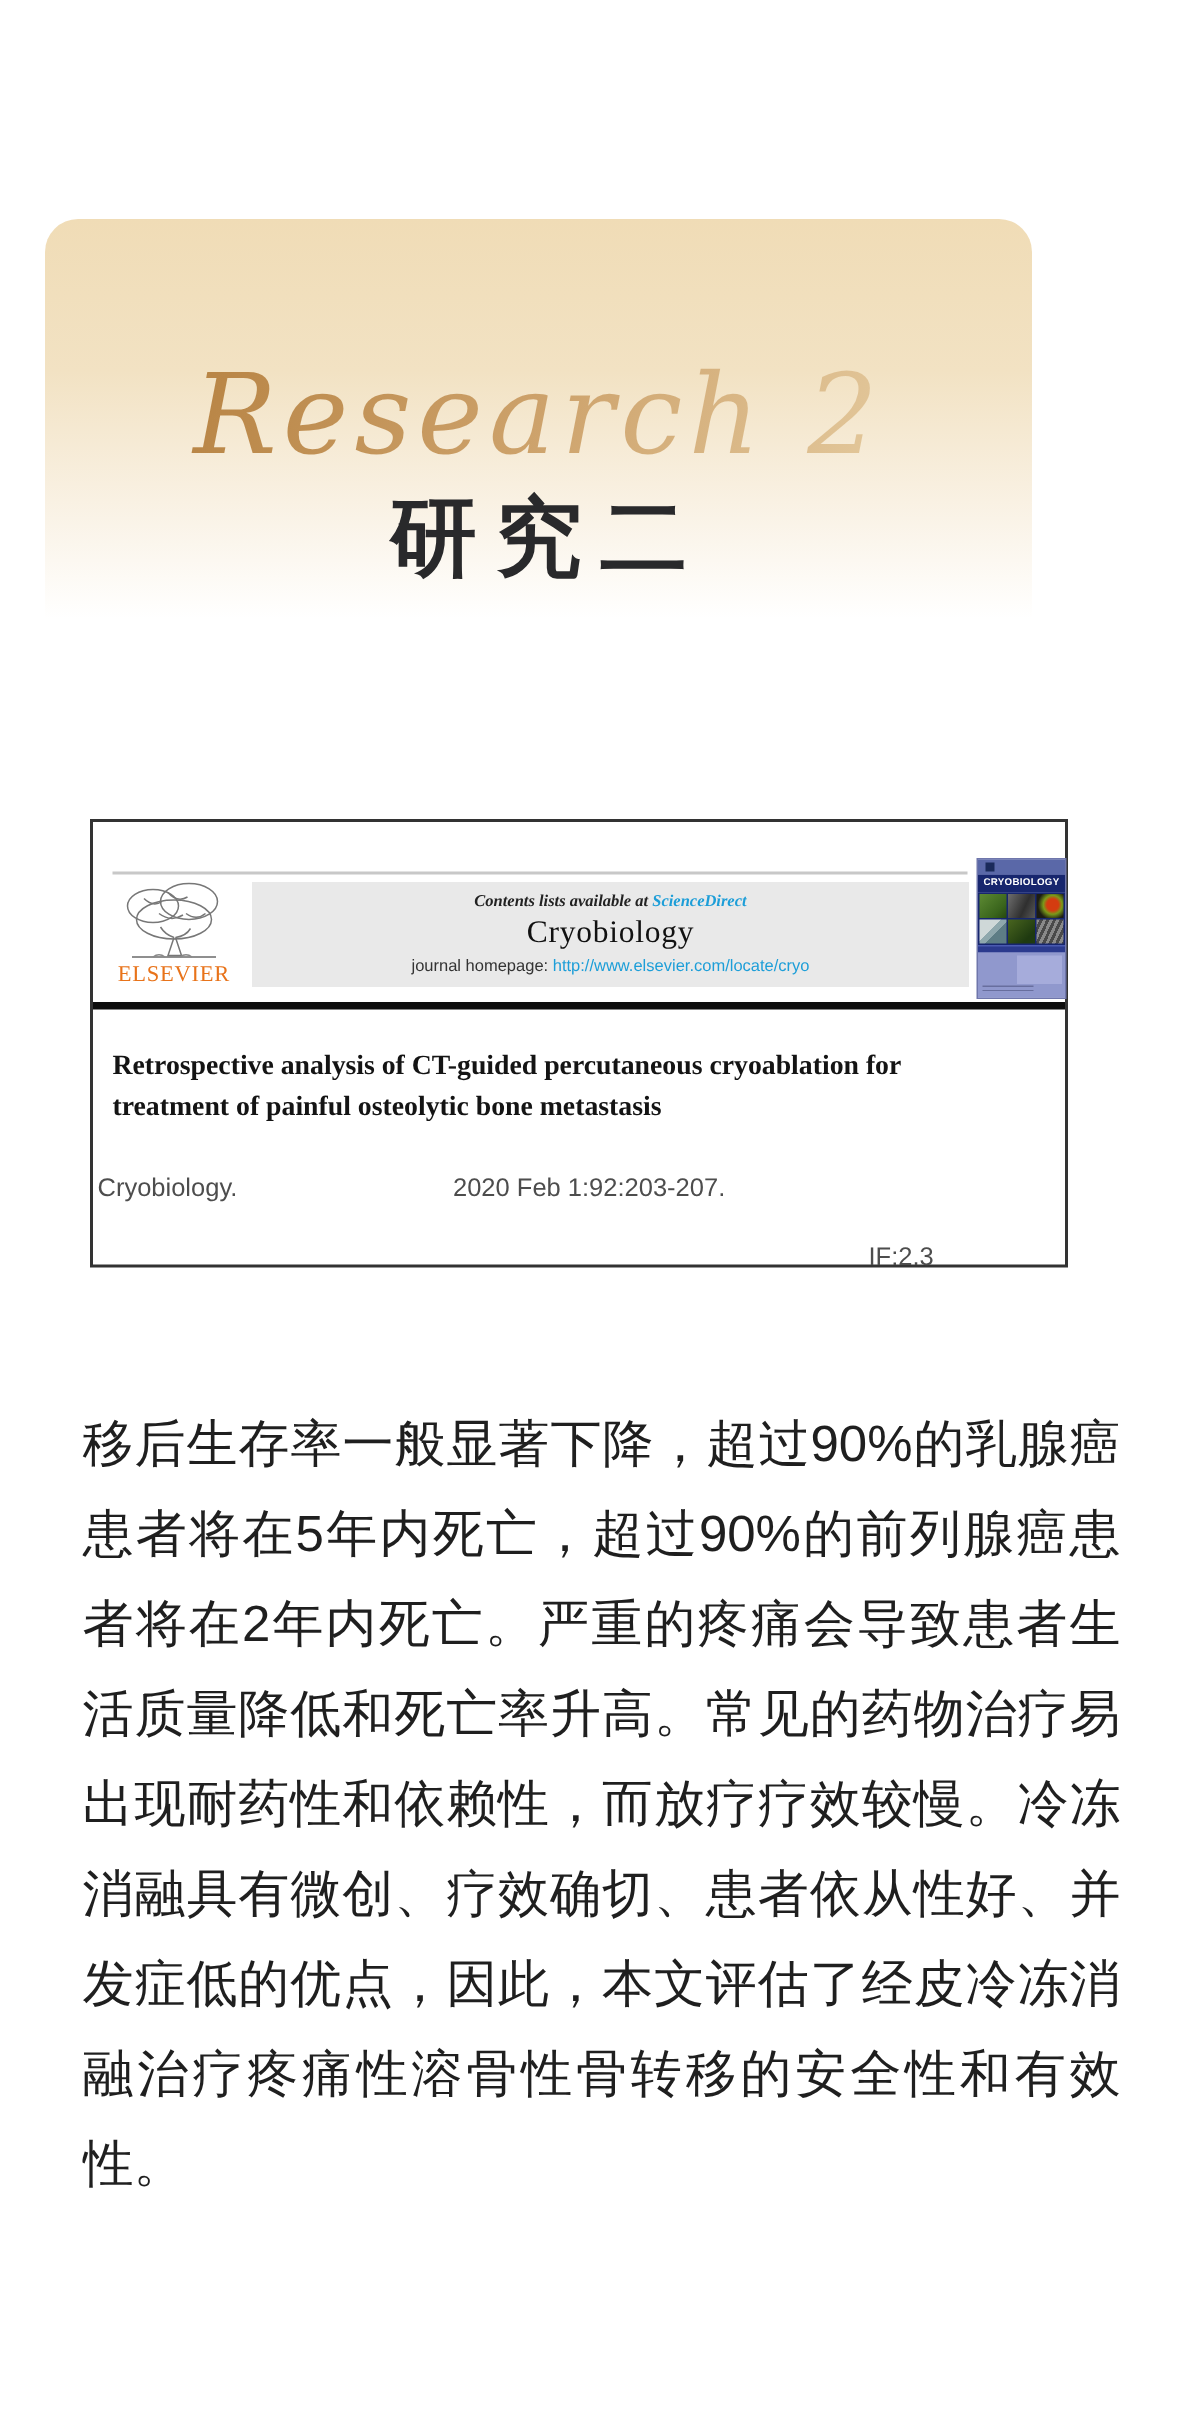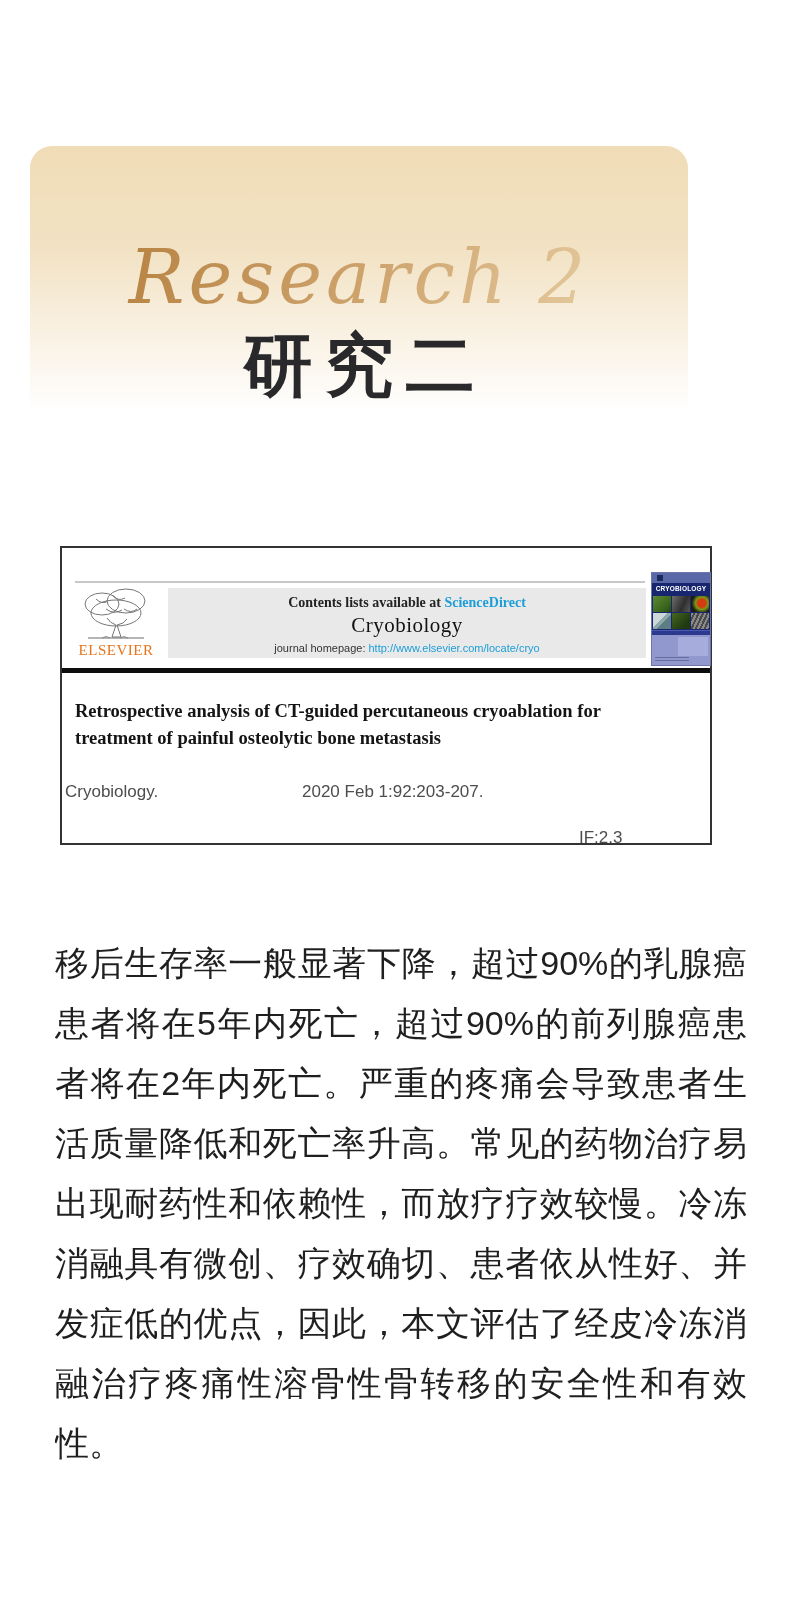--- a/index.html
+++ b/index.html
@@ -10,37 +10,37 @@
   .banner{position:absolute;left:30px;top:146px;width:658px;height:290px;border-radius:22px;
           background:linear-gradient(180deg,#f0dcb6 0%,#f2e2c3 35%,#f9f1e3 65%,#ffffff 92%);}
   .script-title{position:absolute;left:0;top:94px;width:100%;text-align:center;
           font-family:"DejaVu Serif",serif;font-style:italic;font-weight:400;
           font-size:74px;line-height:1;letter-spacing:4px;color:#c99a64;}
   @supports ((-webkit-background-clip:text) or (background-clip:text)){
     .script-title{background:linear-gradient(110deg,#b5803f 10%,#cda26b 50%,#e6cda2 90%);
           -webkit-background-clip:text;background-clip:text;color:transparent;}
   }
   .zh-title{position:absolute;left:0;top:178px;width:100%;text-align:center;
-          font-family:"DejaVu Serif",serif;font-weight:700;font-size:69px;line-height:1.2;
+          font-family:"DejaVu Serif",serif;font-weight:700;font-size:58px;line-height:1.2;
           letter-spacing:12px;text-indent:12px;color:#29292b;}
 
   
   .paper-card{position:absolute;left:60px;top:546px;width:652px;height:299px;box-sizing:border-box;
           border:2px solid #333333;background:#ffffff;}
   .rule-top{position:absolute;left:13px;top:33px;width:570px;height:2px;background:#c8c8c8;}
 
   .publisher{position:absolute;left:6px;top:37px;width:96px;text-align:center;}
   .publisher svg{display:block;margin:0 auto;}
   .publisher-name{margin-top:1px;font-family:"Liberation Serif",serif;font-weight:500;
           font-size:15px;letter-spacing:.5px;color:#e8731a;}
 
   .masthead{position:absolute;left:106px;top:40px;width:478px;height:70px;background:#e9e9e9;
           text-align:center;}
   .contents-line{margin-top:7px;font-family:"Liberation Serif",serif;font-weight:700;
-          font-size:14px;color:#222222;}
+          font-size:11px;color:#222222;font-style:italic;}
   .journal-name{margin-top:2px;font-family:"Liberation Serif",serif;font-weight:400;
           font-size:21px;letter-spacing:.5px;color:#111111;}
   .homepage-line{margin-top:4px;font-size:11px;color:#333333;}
   .link{color:#1d9ed8;cursor:pointer;}
 
   
   .cover{position:absolute;left:590px;top:25px;width:58px;height:92px;display:flex;
           flex-direction:column;outline:1px solid #6f76ab;background:#9098cd;}
   .cover-strip{height:10px;background:#5a68a8;position:relative;}
   .cover-strip::before{content:"";position:absolute;left:5px;top:2px;width:6px;height:6px;

